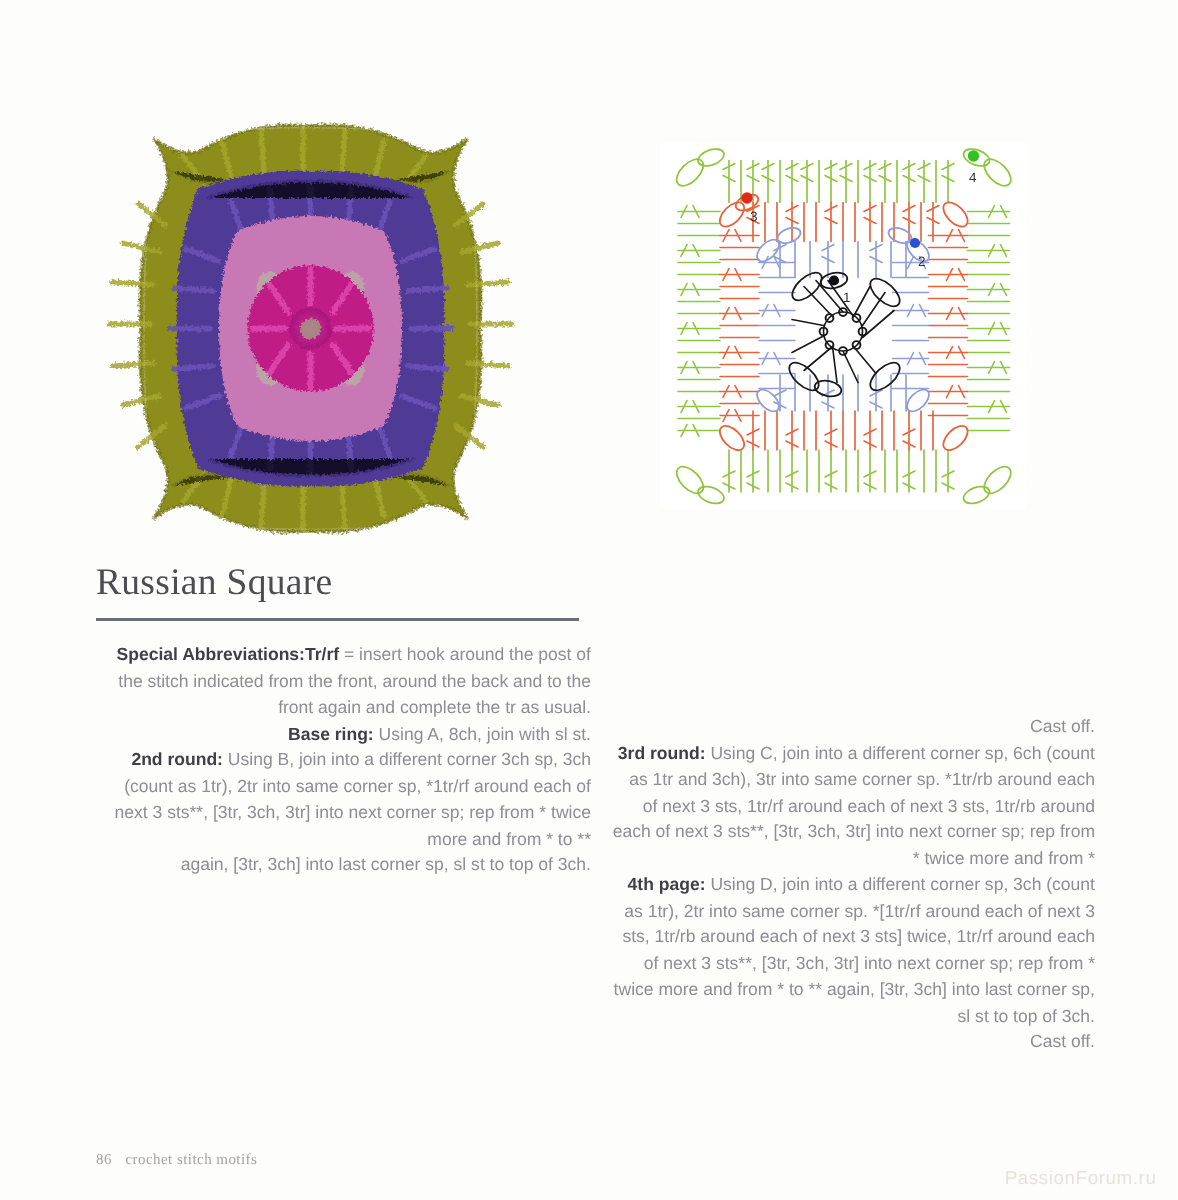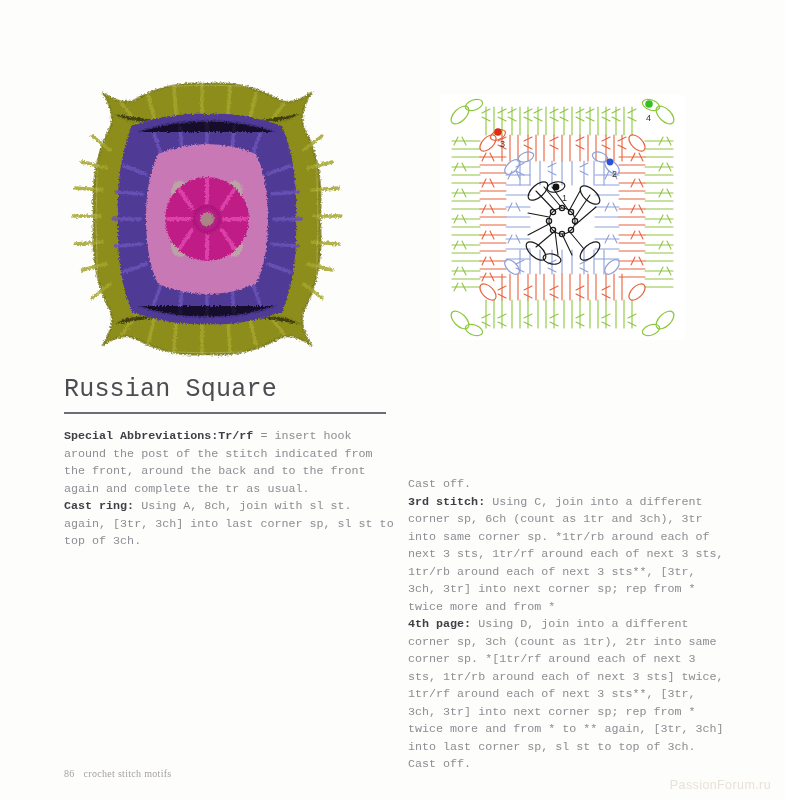--- a/index.html
+++ b/index.html
@@ -34,37 +34,38 @@
 
   
   .heading {
     position: absolute;
     left: 64px; top: 375px;
     width: 330px;
     font-size: 25px;
     font-weight: 400;
     color: #4c4c52;
     letter-spacing: .2px;
-    font-family: Liberation Mono, monospace;
+    font-family: Liberation Serif, serif;
   }
   .rule {
     position: absolute;
     left: 64px; top: 412px;
     width: 322px; height: 2px;
     background: #6d6d77;
   }
 
   
   .col {
     position: absolute;
     top: 428px;
     font-size: 11.7px;
     line-height: 17.5px;
     color: #8d8d93;
-    font-family: Liberation Mono, monospace;
+    font-family: Liberation Sans, sans-serif;
+    text-align: right;
   }
   .col-left  { left: 64px;  width: 330px; }
   .col-right { left: 408px; width: 322px; margin-top: 48px; }
   .col p { margin: 0; }
   .col b { color: #3f3f46; font-weight: 700; }
 
   
   .folio {
     position: absolute;
     left: 64px; top: 768px;
@@ -348,31 +349,32 @@
     </svg>
   </div>
 
   <div class="heading">Russian Square</div>
   <div class="rule"></div>
 
   <div class="col col-left">
     <p><b>Special Abbreviations:</b><b>Tr/rf</b><span> = insert hook around the post of the stitch indicated from the front, around the back and to the front again and complete the tr as usual.</span></p>
 
 
-    <p><b>Cast ring:</b><span> Using A, 8ch, join with sl st.</span></p>
-
-
+    <p><b>Base ring:</b><span> Using A, 8ch, join with sl st.</span></p>
+
+
+    <p><b>2nd round:</b><span> Using B, join into a different corner 3ch sp, 3ch (count as 1tr), 2tr into same corner sp, *1tr/rf around each of next 3 sts**, [3tr, 3ch, 3tr] into next corner sp; rep from * twice more and from * to **</span></p>
 
     <p>again, [3tr, 3ch] into last corner sp, sl st to top of 3ch.</p>
   </div>
 
   <div class="col col-right">
     <p>Cast off.</p>
 
-    <p><b>3rd stitch:</b><span> Using C, join into a different corner sp, 6ch (count as 1tr and 3ch), 3tr into same corner sp. *1tr/rb around each of next 3 sts, 1tr/rf around each of next 3 sts, 1tr/rb around each of next 3 sts**, [3tr, 3ch, 3tr] into next corner sp; rep from * twice more and from *</span></p>
+    <p><b>3rd round:</b><span> Using C, join into a different corner sp, 6ch (count as 1tr and 3ch), 3tr into same corner sp. *1tr/rb around each of next 3 sts, 1tr/rf around each of next 3 sts, 1tr/rb around each of next 3 sts**, [3tr, 3ch, 3tr] into next corner sp; rep from * twice more and from *</span></p>
 
 
     <p><b>4th page:</b><span> Using D, join into a different corner sp, 3ch (count as 1tr), 2tr into same corner sp. *[1tr/rf around each of next 3 sts, 1tr/rb around each of next 3 sts] twice, 1tr/rf around each of next 3 sts**, [3tr, 3ch, 3tr] into next corner sp; rep from * twice more and from * to ** again, [3tr, 3ch] into last corner sp, sl st to top of 3ch.</span></p>
 
     <p>Cast off.</p>
   </div>
 
   <div class="folio">
     <span class="num">86</span><span>crochet stitch motifs</span>
   </div>

